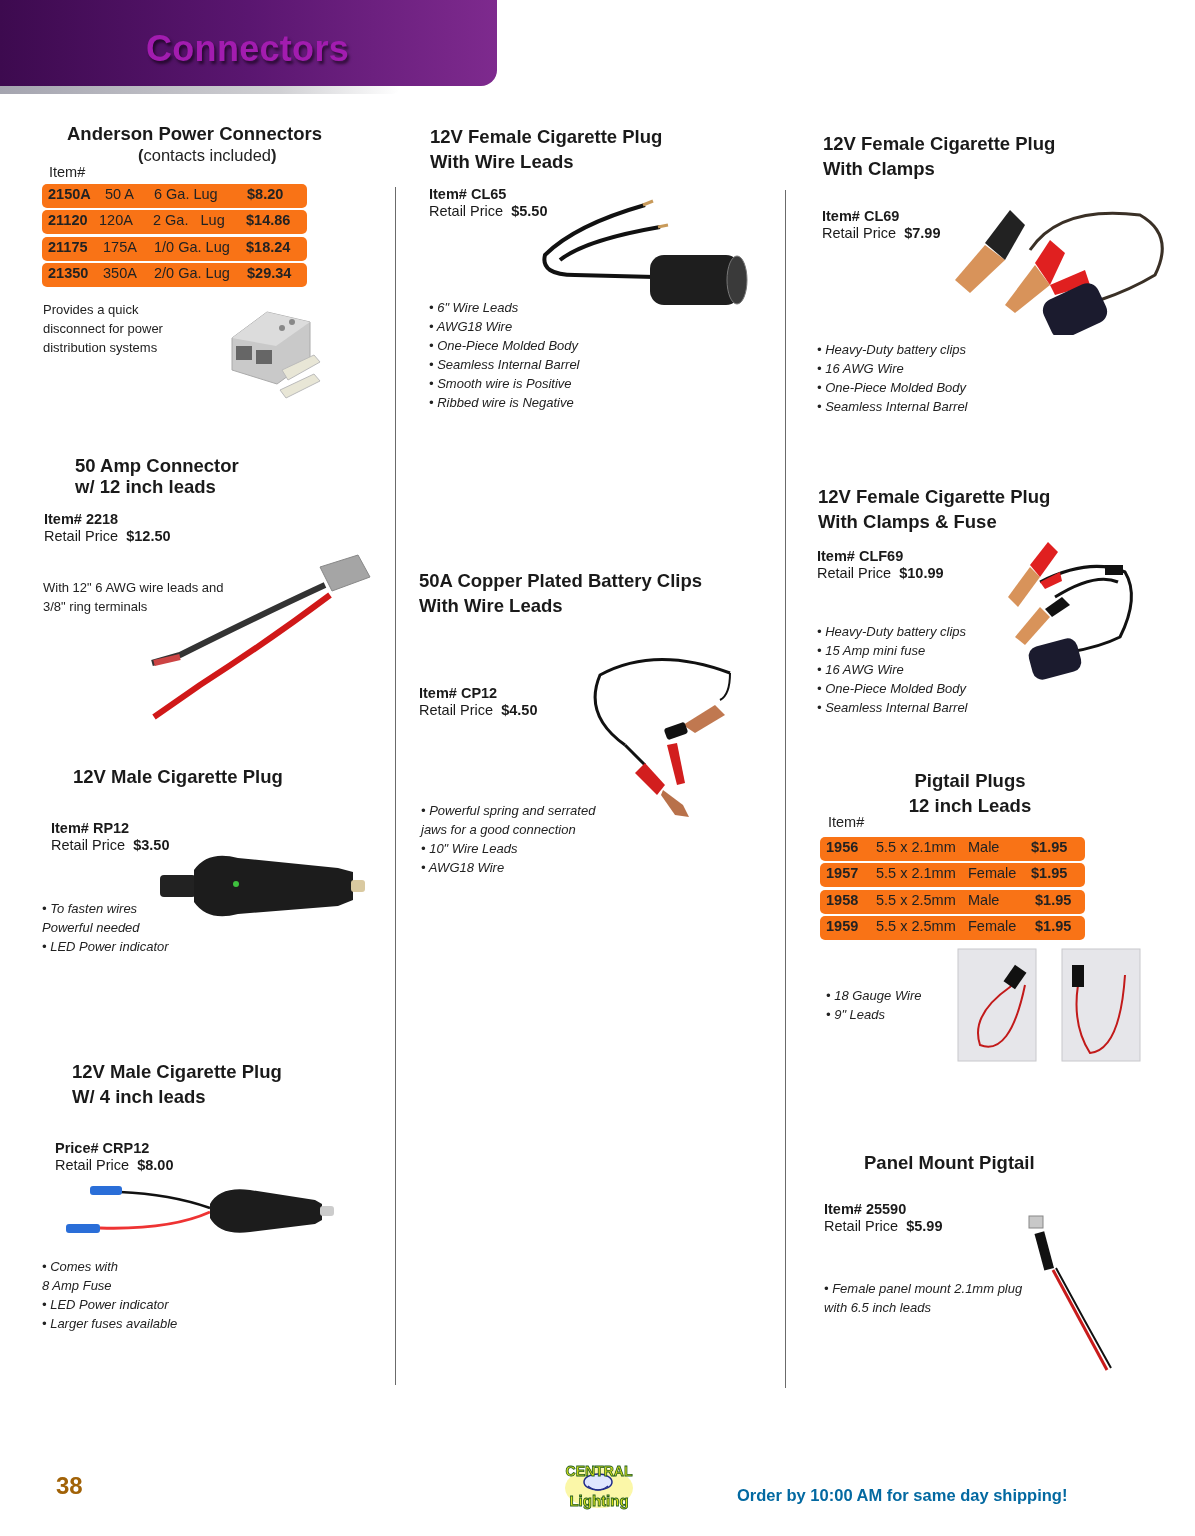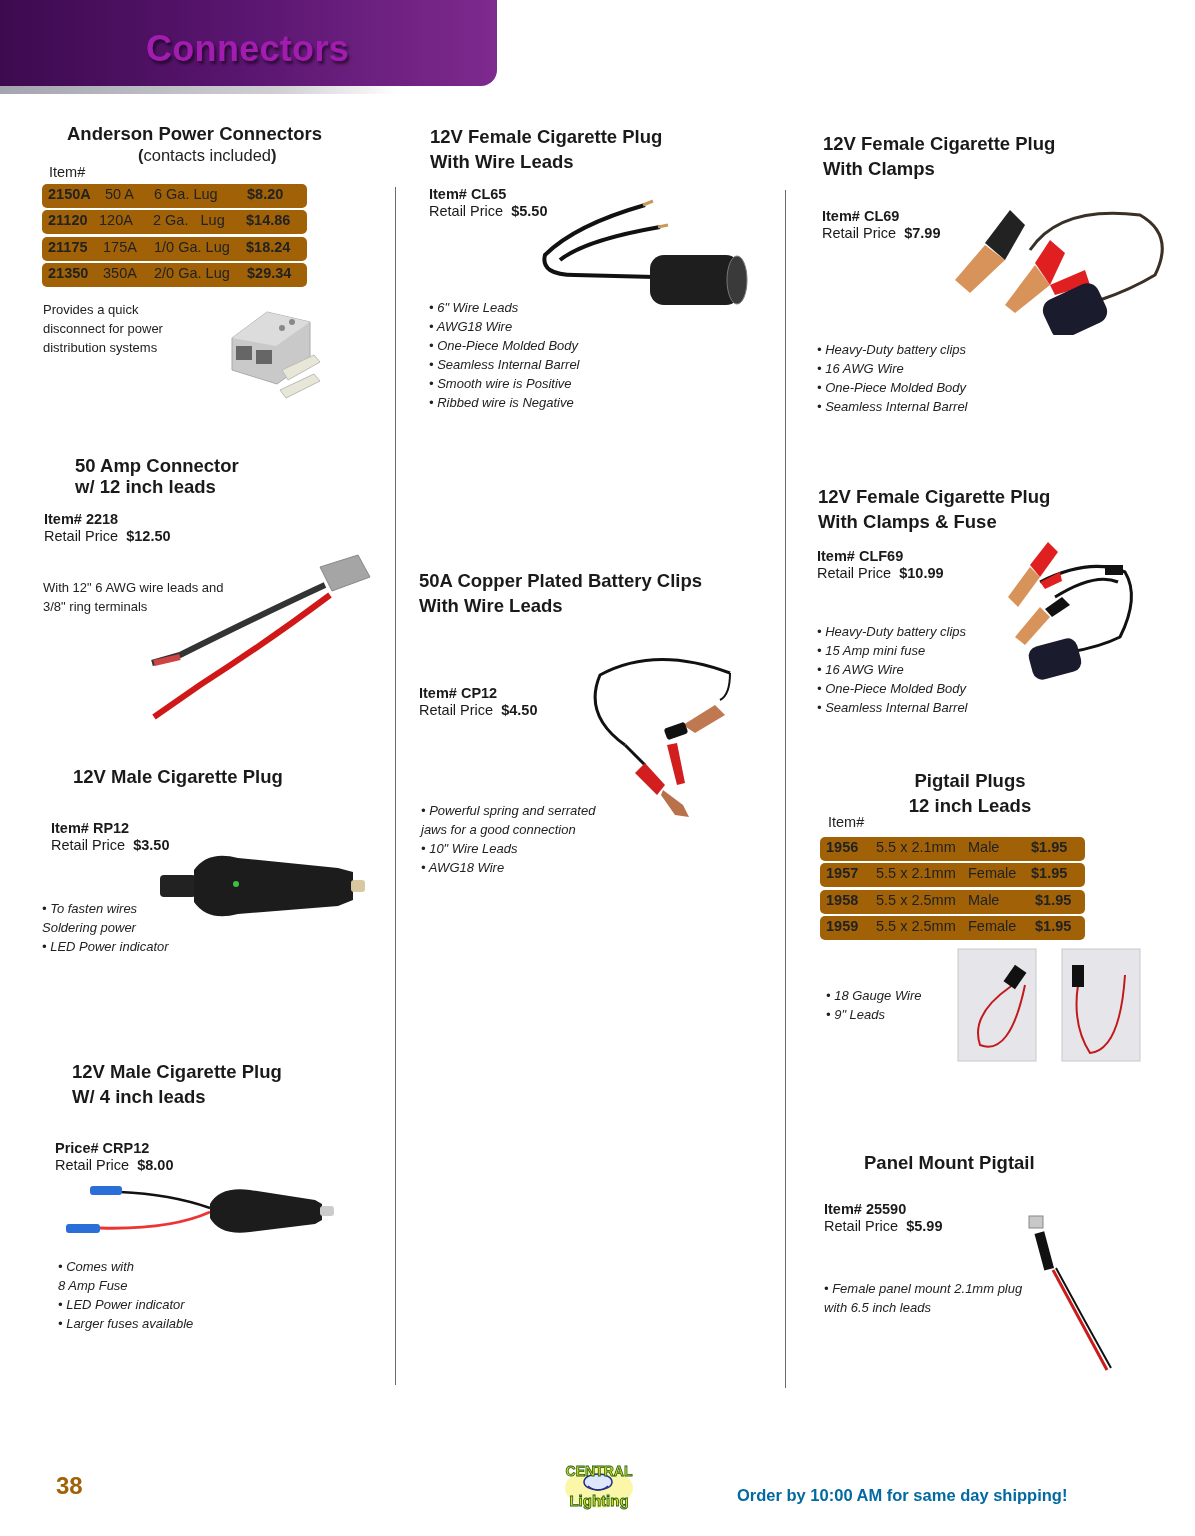--- a/index.html
+++ b/index.html
@@ -26,21 +26,21 @@
   .abs { position: absolute; }
   .h { font-weight: bold; font-size: 18.5px; line-height: 25px; color: #1a1a1a; }
   .item-no { font-weight: bold; font-size: 14.5px; line-height: 17px; }
   .price-line { font-size: 14.5px; line-height: 17px; }
   .price-line b { font-weight: bold; }
   .desc { font-size: 13px; line-height: 19px; color: #222; }
   .bullets { font-size: 13px; line-height: 19px; font-style: italic; color: #222; list-style: none; }
 
   .tbl-label { font-size: 14.5px; color: #222; }
   .trow {
-    position: absolute; height: 24px; background: #a16207; border-radius: 5px;
+    position: absolute; height: 24px; background: #f97316; border-radius: 5px;
     font-size: 14.5px; line-height: 21px; color: #222;
   }
   .trow span { position: absolute; top: 0; white-space: nowrap; }
   .trow .b { font-weight: bold; }
 
   .img { position: absolute; }
 
   .footer-page { position: absolute; left: 56px; top: 1472px; font-size: 24px; font-weight: bold; color: #a16207; }
   .footer-note { position: absolute; left: 737px; top: 1486px; font-size: 16.5px; font-weight: bold; color: #0369a1; }
   .logo { position: absolute; left: 540px; top: 1460px; width: 118px; height: 52px; }
@@ -138,21 +138,21 @@
     <span>Retail Price</span>&nbsp;&nbsp;<b>$3.50</b>
   </div>
   <svg class="img" style="left:158px; top:850px;" width="220" height="75" viewBox="0 0 220 75">
     <rect x="2" y="25" width="36" height="22" rx="4" fill="#222"></rect>
     <path d="M36 20 Q50 0 80 8 L180 18 L195 22 L195 50 L180 56 L80 64 Q50 72 36 52 Z" fill="#1c1c1c"></path>
     <circle cx="78" cy="34" r="3" fill="#3ec03e"></circle>
     <rect x="193" y="30" width="14" height="12" rx="3" fill="#d9c9a0"></rect>
   </svg>
   <ul class="abs bullets" style="left:42px; top:899px;">
     <li>• To fasten wires</li>
-    <li>Soldering power</li>
+    <li>Powerful needed</li>
     <li>• LED Power indicator</li>
   </ul>
 </section>
 
 <section>
   <div class="abs h" style="left:72px; top:1059px;">
     <div>12V Male Cigarette Plug</div>
     <div>W/ 4 inch leads</div>
   </div>
   <div class="abs item-no" style="left:55px; top:1140px;">Price# CRP12</div>
@@ -160,21 +160,21 @@
     <span>Retail Price</span>&nbsp;&nbsp;<b>$8.00</b>
   </div>
   <svg class="img" style="left:60px; top:1182px;" width="295" height="65" viewBox="0 0 295 65">
     <path d="M60 10 Q110 12 150 26" fill="none" stroke="#111" stroke-width="2.5"></path>
     <path d="M40 46 Q110 48 150 30" fill="none" stroke="#e33" stroke-width="3"></path>
     <rect x="30" y="4" width="32" height="9" rx="3" fill="#2a6ed8"></rect>
     <rect x="6" y="42" width="34" height="9" rx="3" fill="#2a6ed8"></rect>
     <path d="M150 22 Q160 4 190 8 L255 18 L262 22 L262 38 L255 42 L190 50 Q160 54 150 36 Z" fill="#1c1c1c"></path>
     <rect x="260" y="24" width="14" height="10" rx="3" fill="#ccc"></rect>
   </svg>
-  <ul class="abs bullets" style="left:58px; top:1257px;">
+  <ul class="abs bullets" style="left:42px; top:1257px;">
     <li>• Comes with</li>
     <li>8 Amp Fuse</li>
     <li>• LED Power indicator</li>
     <li>• Larger fuses available</li>
   </ul>
 </section>
 
 <section>
   <div class="abs h" style="left:430px; top:124px;">
     <div>12V Female Cigarette Plug</div>

